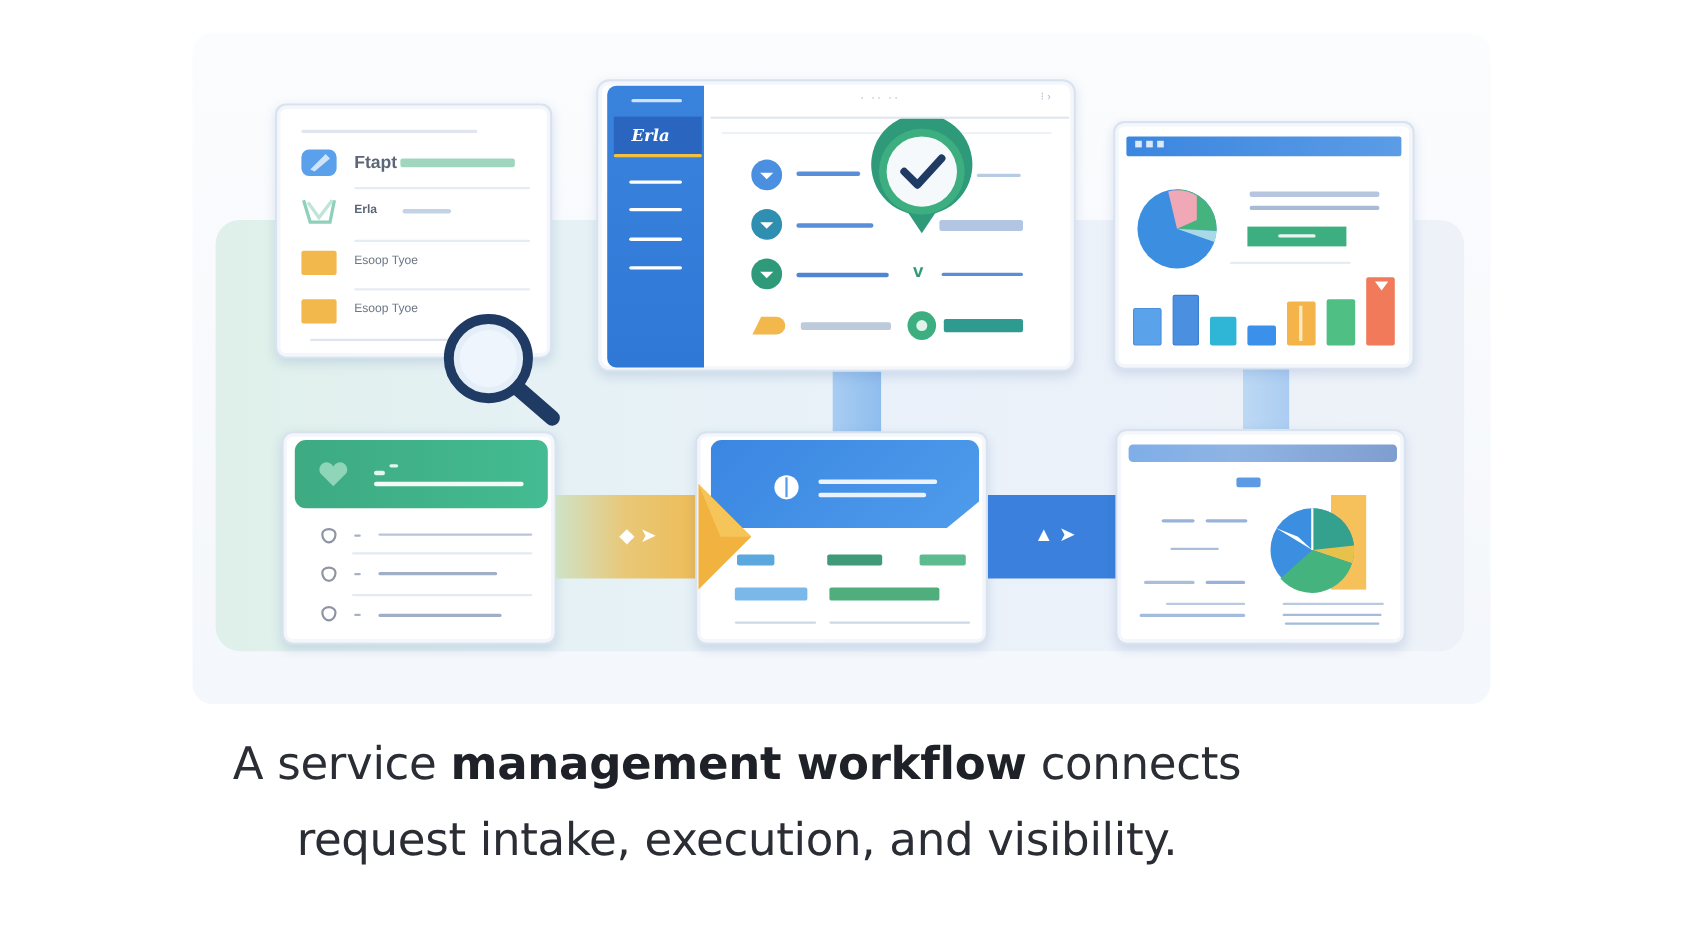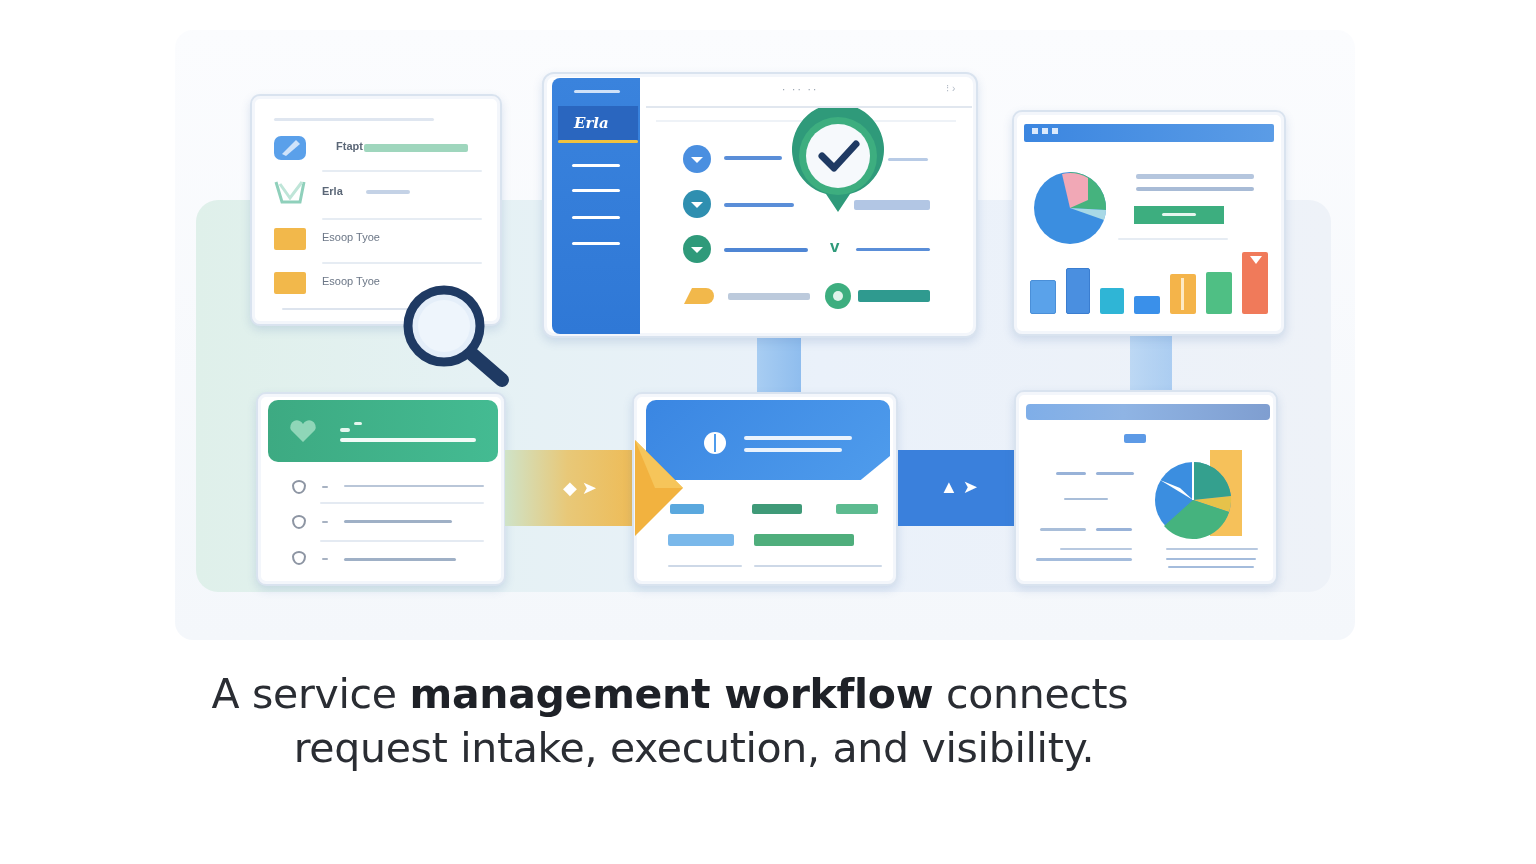--- a/index.html
+++ b/index.html
@@ -37,21 +37,21 @@
 <div class="stem" style="left:757px;top:335px;width:44px;height:58px;"></div>
 <div class="stem" style="left:1130px;top:335px;width:42px;height:56px;opacity:0.7;"></div>
 
 <div class="card" style="left:250px;top:94px;width:252px;height:232px;">
   <div class="line" style="left:22px;top:22px;width:160px;height:3px;background:#dfe6f0;"></div>
 
   <svg class="abs" style="left:20px;top:38px;" width="36" height="28">
     <rect x="2" y="2" width="32" height="24" rx="7" fill="#5aa0ea"></rect>
     <path d="M10 20 L24 6 L28 10 L14 22 Z" fill="#cfe3fa"></path>
   </svg>
-  <span class="abs" style="left:70px;top:44px;font-size:11px;color:#5b6777;font-weight:bold;margin-left:14px;">Ftapt</span>
+  <span class="abs" style="left:70px;top:44px;font-size:16px;color:#5b6777;font-weight:bold;">Ftapt</span>
   <div class="line" style="left:112px;top:48px;width:104px;height:8px;background:#9fd6bd;"></div>
   <div class="line" style="left:70px;top:74px;width:160px;height:2px;background:#e6ecf3;"></div>
 
   <svg class="abs" style="left:20px;top:82px;" width="36" height="30">
     <path d="M4 4 L10 24 L28 24 L32 4" fill="none" stroke="#8fd0bb" stroke-width="3"></path>
     <path d="M8 6 L18 20 L30 4" fill="none" stroke="#bfe5d8" stroke-width="3"></path>
   </svg>
   <span class="abs" style="left:70px;top:89px;font-size:11px;color:#5b6777;font-weight:bold;">Erla</span>
   <div class="line" style="left:114px;top:94px;width:44px;height:4px;background:#c4d2e6;"></div>
   <div class="line" style="left:70px;top:122px;width:160px;height:2px;background:#e6ecf3;"></div>
@@ -254,13 +254,13 @@
     <path d="M43 42 L81 38 A38 38 0 0 1 79 54 Z" fill="#e6c24a"></path>
     <path d="M43 42 L79 54 A38 38 0 0 1 14 68 Z" fill="#45b37e"></path>
     <path d="M43 42 L10 22 L30 30 Z" fill="#ffffff"></path>
     <line x1="43" y1="42" x2="43" y2="4" stroke="#ffffff" stroke-width="2"></line>
   </svg>
 </div>
 
 <div class="caption" style="top:670px;">
   <span>A service </span><b>management workflow</b><span> connects</span>
 </div>
-<div class="caption" style="top:724px;margin-left:24px;">request intake, execution, and visibility.</div>
+<div class="caption" style="top:739px;">request intake, execution, and visibility.</div>
 
 </body></html>

